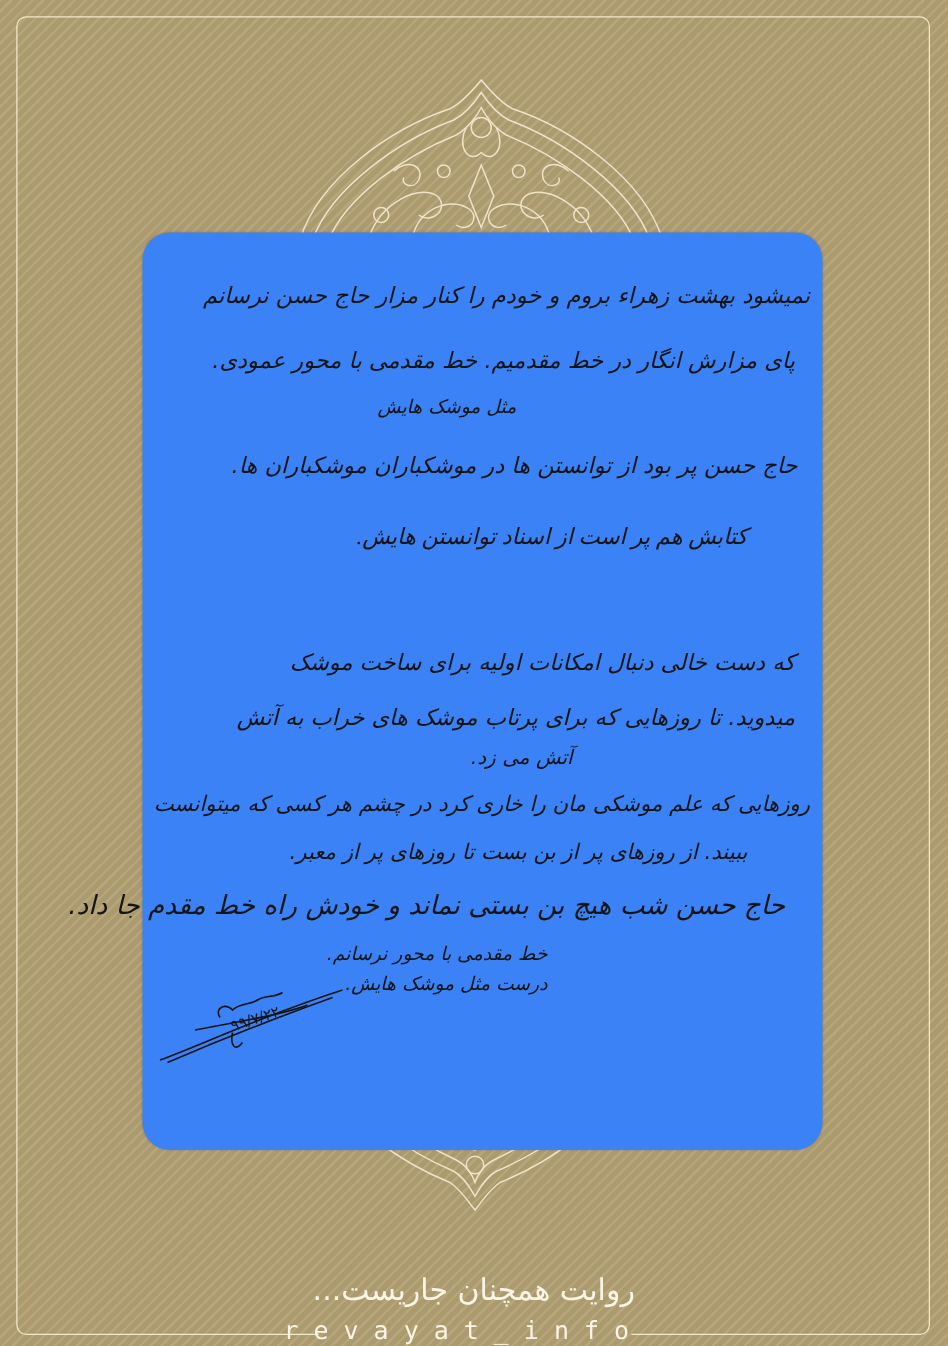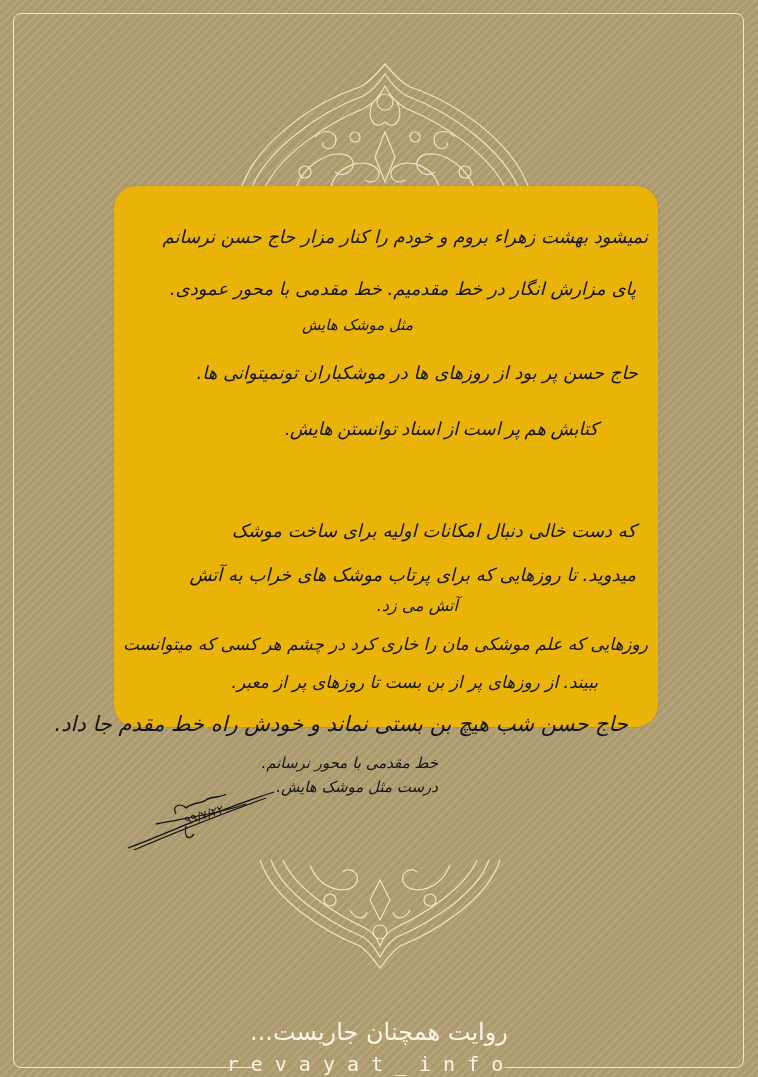--- a/index.html
+++ b/index.html
@@ -15,22 +15,22 @@
   }
   .frame-gap {
     position:absolute; left:255px; top:1062px; width:250px; height:14px;
     background-color:#b29f73;
     background-image: repeating-linear-gradient(-45deg, rgba(255,255,255,0.06) 0px, rgba(255,255,255,0.06) 2px, rgba(0,0,0,0.03) 2px, rgba(0,0,0,0.03) 6px);
   }
   .medallion { position:absolute; }
   .medallion.top { left:235px; top:62px; width:300px; height:130px; }
   .medallion.bottom { left:255px; top:860px; width:250px; height:110px; }
   .card {
-    position:absolute; left:114px; top:186px; width:544px; height:541px;
-    background:#eab308; border-radius:22px;
+    position:absolute; left:114px; top:186px; width:544px; height:734px;
+    background:#3b82f6; border-radius:22px;
     box-shadow: 0 0 2px rgba(0,0,0,0.15);
   }
   .hand {
     position:absolute; direction:rtl; white-space:nowrap;
     font-family: "DejaVu Sans", sans-serif; font-style:italic;
     color:#141414; font-size:17px; letter-spacing:0.5px;
   }
   .signature { position:absolute; left:12px; top:598px; width:150px; height:70px; }
   .sig-date {
     position:absolute; left:70px; top:622px; transform:rotate(-18deg);
@@ -87,21 +87,21 @@
       <circle cx="175" cy="40" r="6"></circle>
     <path d="M95,50 C100,60 110,60 112,52"></path>
       <path d="M155,50 C150,60 140,60 138,52"></path>
   </g>
 </svg>
 
 <div class="card">
   <div class="hand" style="right:10px; top:40px; font-size:18px;">نمیشود بهشت زهراء بروم و خودم را کنار مزار حاج حسن نرسانم</div>
   <div class="hand" style="right:22px; top:92px; font-size:18px;">پای مزارش انگار در خط مقدمیم. خط مقدمی با محور عمودی.</div>
   <div class="hand" style="right:245px; top:130px; font-size:15px;">مثل موشک هایش</div>
-  <div class="hand" style="right:20px; top:176px; font-size:18px;">حاج حسن پر بود از روزهای ها در موشکباران تونمیتوانی ها.</div>
+  <div class="hand" style="right:20px; top:176px; font-size:18px;">حاج حسن پر بود از توانستن ها در موشکباران موشکباران ها.</div>
   <div class="hand" style="right:60px; top:232px; font-size:18px;font-family:Liberation Serif, serif;">کتابش هم پر است از اسناد توانستن هایش.</div>
   <div class="hand" style="right:22px; top:334px; font-size:18px;">که دست خالی دنبال امکانات اولیه برای ساخت موشک</div>
   <div class="hand" style="right:22px; top:378px; font-size:18px;">میدوید. تا روزهایی که برای پرتاب موشک های خراب به آتش</div>
   <div class="hand" style="right:200px; top:410px; font-size:16px;">آتش می زد.</div>
   <div class="hand" style="right:10px; top:448px; font-size:17px;text-align:center;">روزهایی که علم موشکی مان را خاری کرد در چشم هر کسی که میتوانست</div>
   <div class="hand" style="right:60px; top:486px; font-size:17px;">ببیند. از روزهای پر از بن بست تا روزهای پر از معبر.</div>
   <div class="hand" style="right:30px; top:526px; font-size:21px;margin-left:36px;">حاج حسن شب هیچ بن بستی نماند و خودش راه خط مقدم جا داد.</div>
   <div class="hand" style="right:220px; top:568px; font-size:15px;">خط مقدمی با محور نرسانم.</div>
   <div class="hand" style="right:220px; top:592px; font-size:15px;">درست مثل موشک هایش.</div>
 

